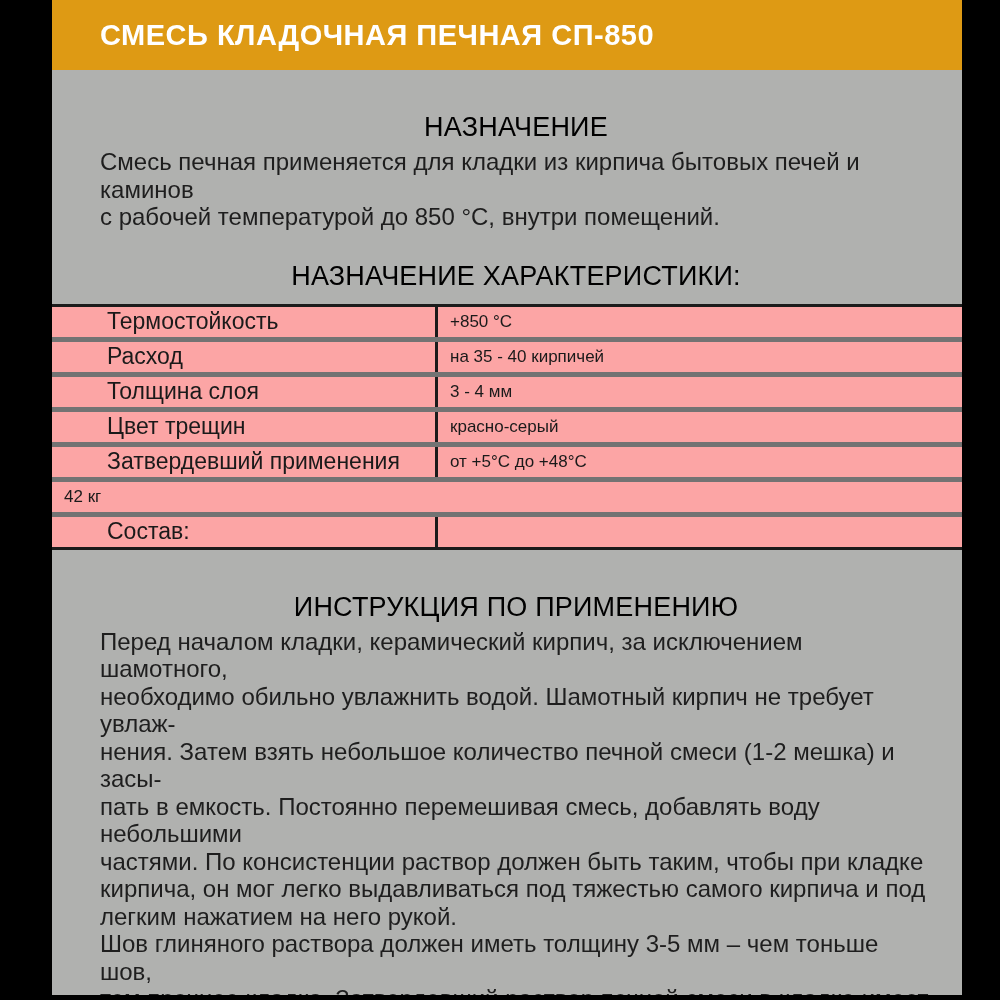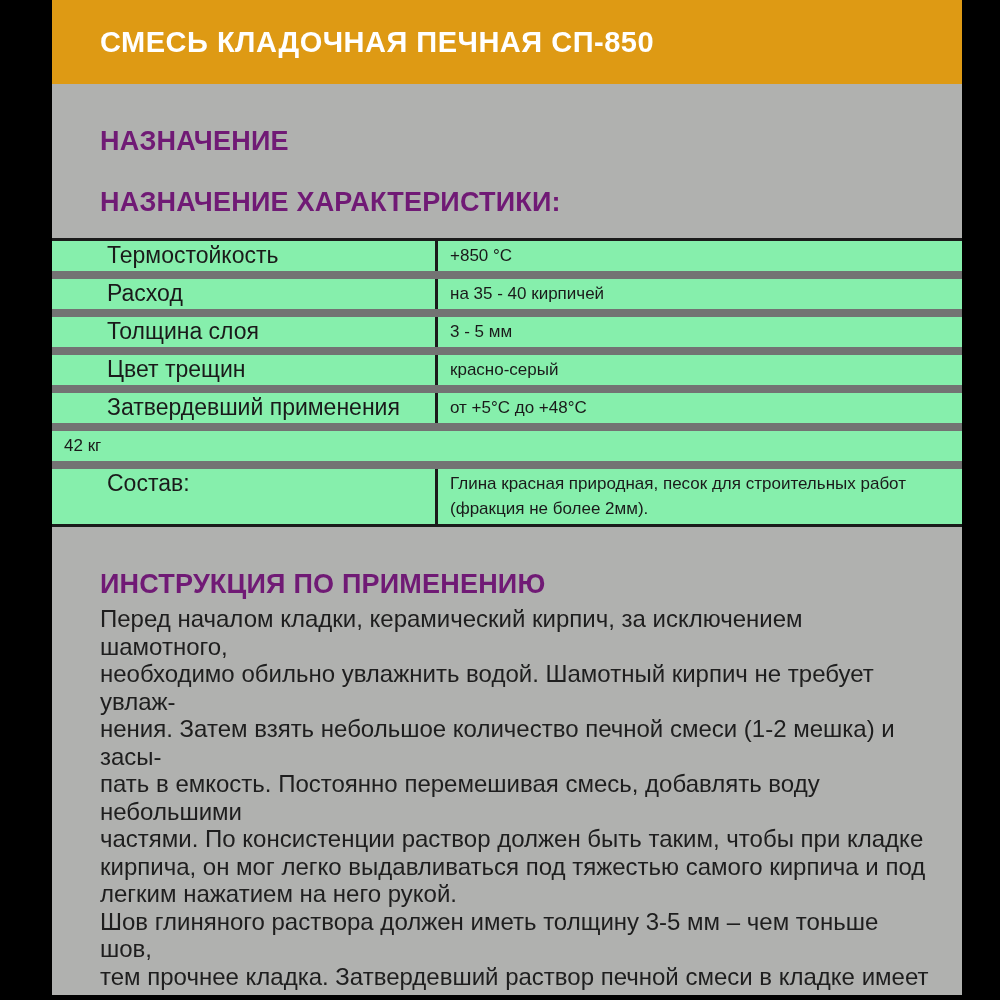--- a/index.html
+++ b/index.html
@@ -13,65 +13,66 @@
   .canvas {
     position: absolute; inset: 0;
     background: #000000;
   }
   .sheet {
     position: absolute;
     left: 52px; right: 38px; top: 0; bottom: 5px;
     display: flex; flex-direction: column;
   }
   .header-bar {
-    height: 84px;
+    height: 70px;
     background: #DE9A14;
     display: flex; align-items: center;
     padding-left: 48px;
     flex: 0 0 auto;
   }
   .header-bar h1 {
     color: #FFFFFF;
     font-size: 29px;
     font-weight: bold;
     letter-spacing: 0.5px;
     white-space: nowrap;
   }
   .content {
     flex: 1 1 auto;
     background: #B0B1AF;
     overflow: hidden;
   }
   .pad { padding-left: 48px; padding-right: 30px; }
   h2 {
     font-size: 27px;
-    font-weight: bold;
-    color: #701a75;
+    font-weight: normal;
+    color: #000000;
     letter-spacing: 0.2px;
+    text-align: center;
   }
   p.body {
     font-size: 24px;
     line-height: 27.5px;
     color: #1E1E1E;
     white-space: pre-line;
     margin-top: 5px;
   }
   .sec-purpose { margin-top: 42px; }
   .sec-specs { margin-top: 30px; }
   .sec-instructions { margin-top: 42px; }
 
   .spec-table {
-    margin-top: 20px;
+    margin-top: 12px;
     border-top: 3px solid #1B1B1B;
     border-bottom: 3px solid #1B1B1B;
-    background: #86efac;
+    background: #fca5a5;
   }
   .spec-row {
     display: flex;
-    border-top: 8px solid #737373;
+    border-top: 5px solid #737373;
   }
   .spec-row:first-child { border-top: none; }
   .spec-label {
     flex: 0 0 386px;
     padding: 2px 10px 3px 55px;
     font-size: 23px;
     line-height: 25px;
     color: #1A1A1A;
     border-right: 3px solid #1B1B1B;
   }
@@ -90,53 +91,54 @@
   <div class="sheet">
 
     <div class="header-bar">
       <h1>СМЕСЬ КЛАДОЧНАЯ ПЕЧНАЯ СП-850</h1>
     </div>
 
     <div class="content">
 
       <section class="sec-purpose pad">
         <h2>НАЗНАЧЕНИЕ</h2>
+        <p class="body">Смесь печная применяется для кладки из кирпича бытовых печей и каминов
+с рабочей температурой до 850 °С, внутри помещений.</p>
       </section>
 
       <section class="sec-specs">
         <div class="pad">
           <h2>НАЗНАЧЕНИЕ ХАРАКТЕРИСТИКИ:</h2>
         </div>
         <div class="spec-table">
           <div class="spec-row">
             <div class="spec-label">Термостойкость</div>
             <div class="spec-value">+850 °С</div>
           </div>
           <div class="spec-row">
             <div class="spec-label">Расход</div>
             <div class="spec-value">на 35 - 40 кирпичей</div>
           </div>
           <div class="spec-row">
             <div class="spec-label">Толщина слоя</div>
-            <div class="spec-value">3 - 5 мм</div>
+            <div class="spec-value">3 - 4 мм</div>
           </div>
           <div class="spec-row">
             <div class="spec-label">Цвет трещин</div>
             <div class="spec-value">красно-серый</div>
           </div>
           <div class="spec-row">
             <div class="spec-label">Затвердевший применения</div>
             <div class="spec-value">от +5°С до +48°С</div>
           </div>
           <div class="spec-row">
             <div class="spec-value">42 кг</div>
           </div>
           <div class="spec-row">
             <div class="spec-label">Состав:</div>
-            <div class="spec-value">Глина красная природная, песок для строительных работ (фракция не более 2мм).</div>
           </div>
         </div>
       </section>
 
       <section class="sec-instructions pad">
         <h2>ИНСТРУКЦИЯ ПО ПРИМЕНЕНИЮ</h2>
         <p class="body">Перед началом кладки, керамический кирпич, за исключением шамотного,
 необходимо обильно увлажнить водой. Шамотный кирпич не требует увлаж-
 нения. Затем взять небольшое количество печной смеси (1-2 мешка) и засы-
 пать в емкость. Постоянно перемешивая смесь, добавлять воду небольшими

